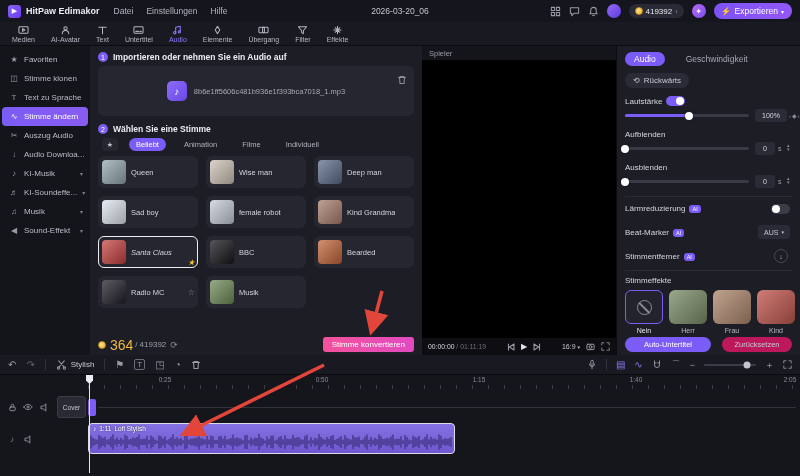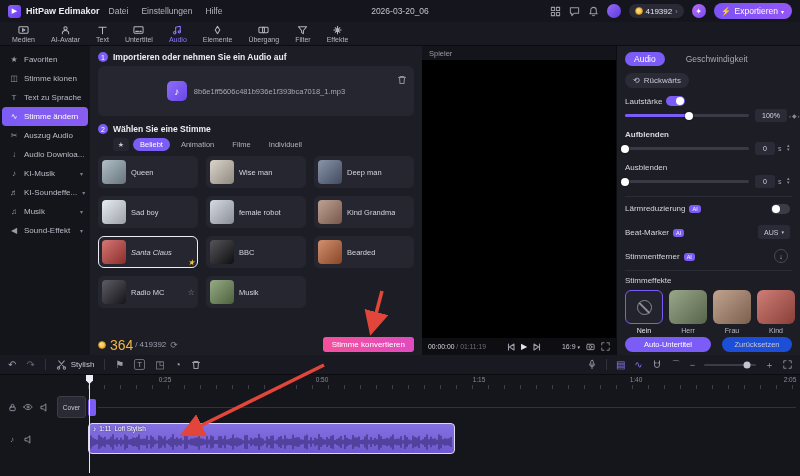--- a/index.html
+++ b/index.html
@@ -5,21 +5,21 @@
   html,body{margin:0;padding:0;background:#000;}
   *{box-sizing:border-box;}
   .app{position:relative;width:800px;height:476px;background:#101017;overflow:hidden;
        font-family:"Liberation Sans",sans-serif;color:#cfcfd8;-webkit-font-smoothing:antialiased;}
   .ic{display:inline-flex;align-items:center;justify-content:center;color:#9a9aa6;}
   svg.st{stroke:currentColor;fill:none;stroke-width:1.1;stroke-linecap:round;stroke-linejoin:round;}
 
   
   .titlebar{position:absolute;top:0;left:0;right:0;height:22px;background:#15151d;display:flex;align-items:center;padding:0 8px;}
   .logo{width:13px;height:13px;border-radius:3px;background:linear-gradient(135deg,#8a63f8,#6a3df0);display:flex;align-items:center;justify-content:center;color:#fff;font-size:7px;margin-right:5px;}
-  .appname{font-size:9px;font-weight:bold;color:#ececf4;margin-right:9px;white-space:nowrap;}
+  .appname{font-size:9px;font-weight:bold;color:#ececf4;margin-right:14px;white-space:nowrap;}
   .menu{font-size:8.5px;color:#b4b4c0;margin-right:13px;cursor:default;}
   .projname{position:absolute;left:50%;transform:translateX(-50%);font-size:8.5px;color:#c4c4ce;}
   .tb-right{margin-left:auto;display:flex;align-items:center;gap:8px;}
   .coinpill{display:flex;align-items:center;gap:3px;background:#2a2a36;border-radius:8px;height:14px;padding:0 6px;font-size:8px;color:#e8e8f0;}
   .coin{width:8px;height:8px;border-radius:50%;background:radial-gradient(circle at 35% 35%,#ffe08a,#f0b22e);border:1px solid #c8901e;}
   .giftdot{width:14px;height:14px;border-radius:50%;background:linear-gradient(135deg,#b86af5,#7a4df0);display:flex;align-items:center;justify-content:center;color:#fff;font-size:8px;}
   .exportbtn{display:flex;align-items:center;gap:3px;background:linear-gradient(90deg,#7d53f5,#9257f5);color:#fff;font-size:8.5px;height:16px;border-radius:8px;padding:0 8px;}
 
   
   .ribbon{position:absolute;top:22px;left:0;right:0;height:24px;background:#191921;border-bottom:1px solid #0b0b10;display:flex;align-items:center;padding-left:4px;}
@@ -39,21 +39,21 @@
   
   .vpanel{position:absolute;top:46px;left:90px;width:332px;height:309px;background:#1d1d26;}
   .stephead{position:absolute;left:8px;display:flex;align-items:center;gap:5px;}
   .stepnum{width:10px;height:10px;border-radius:50%;background:#7b5cf6;color:#fff;font-size:7px;display:flex;align-items:center;justify-content:center;flex:none;}
   .steptitle{font-size:8.5px;font-weight:bold;color:#ececf2;}
   .filecard{position:absolute;left:8px;right:8px;top:20px;height:50px;background:#262631;border-radius:6px;}
   .filebody{position:absolute;inset:0;display:flex;align-items:center;justify-content:center;gap:7px;}
   .mp3icon{width:20px;height:20px;border-radius:5px;background:linear-gradient(135deg,#8d6cfa,#6a48e8);color:#fff;font-size:10px;display:flex;align-items:center;justify-content:center;}
   .filename{font-size:7.5px;color:#a8a8b6;}
   .trash{position:absolute;top:5px;right:7px;color:#8a8a98;}
-  .cats{position:absolute;left:23px;top:92px;display:flex;align-items:center;gap:4px;}
+  .cats{position:absolute;left:12px;top:92px;display:flex;align-items:center;gap:11px;}
   .catstar{width:16px;height:13px;background:#262631;border-radius:3px;display:flex;align-items:center;justify-content:center;font-size:7px;color:#c8c8d4;}
   .catpill{font-size:7.5px;color:#b0b0bc;padding:2px 7px;border-radius:8px;}
   .catpill.active{background:#7b5cf6;color:#fff;}
   .vgrid{position:absolute;left:8px;top:110px;width:316px;height:178px;overflow:hidden;display:grid;grid-template-columns:repeat(3,100px);grid-auto-rows:32px;gap:8px;}
   .vcard{position:relative;background:#262631;border-radius:6px;display:flex;align-items:center;padding:4px;gap:5px;}
   .vcard.selected{outline:1px solid #ecedf4;outline-offset:-1px;font-style:italic;}
   .avatar{width:24px;height:24px;border-radius:4px;flex:none;background-image:linear-gradient(135deg,rgba(255,255,255,.28),rgba(0,0,0,.3));}
   .vname{font-size:7.5px;color:#d4d4de;white-space:nowrap;overflow:hidden;text-overflow:ellipsis;}
   .vstar{position:absolute;right:3px;bottom:1px;font-size:8px;color:#f2c33c;}
   .vstar.outline{color:#8d8d9a;top:50%;transform:translateY(-50%);bottom:auto;}
@@ -97,21 +97,21 @@
   .divider{position:absolute;left:8px;right:8px;height:1px;background:#2c2c37;}
   .ddown{position:absolute;height:14px;background:#2b2b37;border-radius:3px;display:flex;align-items:center;gap:3px;padding:0 6px;font-size:7px;color:#c8c8d4;}
   .circlebtn{position:absolute;width:14px;height:14px;border-radius:50%;border:1px solid #4a4a58;display:flex;align-items:center;justify-content:center;font-size:7px;color:#c0c0cc;}
   .fxcard{position:absolute;width:38px;height:34px;border-radius:6px;background-image:linear-gradient(135deg,rgba(255,255,255,.22),rgba(0,0,0,.3));}
   .fxcard.none{background:#23232d;border:1px solid #7b5cf6;display:flex;align-items:center;justify-content:center;}
   .nosign{width:15px;height:15px;border-radius:50%;border:1.5px solid #8a8a98;position:relative;}
   .nosign::after{content:"";position:absolute;left:-1px;top:6px;width:15px;height:1.5px;background:#8a8a98;transform:rotate(45deg);}
   .fxlabel{position:absolute;width:38px;text-align:center;font-size:7px;color:#b8b8c4;}
   .ibtn{position:absolute;height:15px;display:flex;align-items:center;justify-content:center;border-radius:8px;font-size:7.5px;}
   .ibtn.primary{background:#7b5cf6;color:#fff;}
-  .ibtn.plain{background:#1d4ed8;color:#c8c8d4;}
+  .ibtn.plain{background:#be185d;color:#c8c8d4;}
 
   
   .timeline{position:absolute;top:355px;left:0;right:0;height:121px;background:#15151c;}
   .ttoolbar{position:absolute;top:0;left:0;right:0;height:20px;background:#191921;border-bottom:1px solid #0c0c10;display:flex;align-items:center;padding:0 8px;gap:10px;}
   .tsep{width:1px;height:11px;background:#32323e;}
   .tlab{font-size:8px;color:#c8c8d4;margin-left:-6px;}
   .tglyph{font-size:10px;color:#9a9aa6;line-height:10px;}
   .tglyph.purple{color:#8b76f0;}
   .zoomtrack{width:52px;height:2px;background:#3c3c48;border-radius:1px;position:relative;}
   .zoomtrack .zknob{position:absolute;top:50%;left:82%;transform:translate(-50%,-50%);width:7px;height:7px;border-radius:50%;background:#c4c4d0;}
@@ -434,21 +434,21 @@
           <span class="knob"></span>
         </span>
     </div>
     <div class="slider" style="top:68px;">
       <span class="fill" style="width:52%;"></span>
         <span class="knob" style="left:52%;"></span>
     </div>
     <div class="valbox" style="top:63px;left:138px;width:32px;">100%</div>
     <span class="kf" style="top:66px;left:172px;">‹◆›</span>
 
-    <div class="ilabel" style="top:84px;left:8px;font-weight:bold;">Aufblenden</div>
+    <div class="ilabel" style="top:84px;left:8px;">Aufblenden</div>
     <div class="slider" style="top:101px;">
         <span class="knob" style="left:0%;"></span>
       </div>
     <div class="valbox" style="top:96px;left:138px;width:20px;">0</div>
     <span class="unit" style="top:99px;left:161px;">s</span>
     <span class="spin" style="top:97px;left:170px;">
         <span>▴</span>
         <span>▾</span>
       </span>
 

